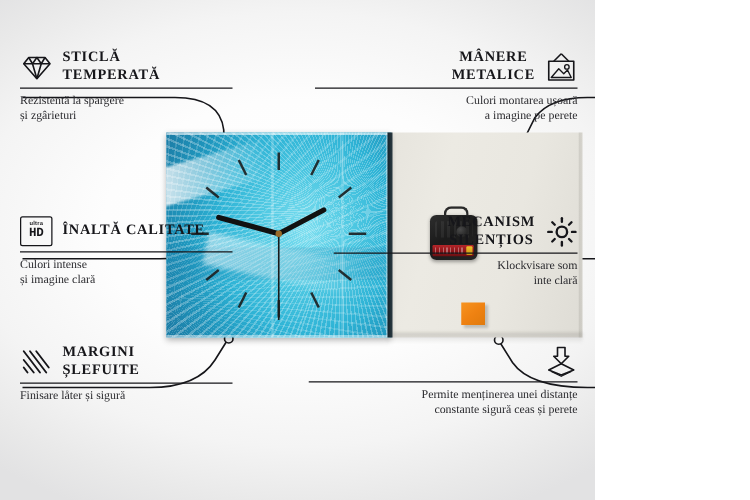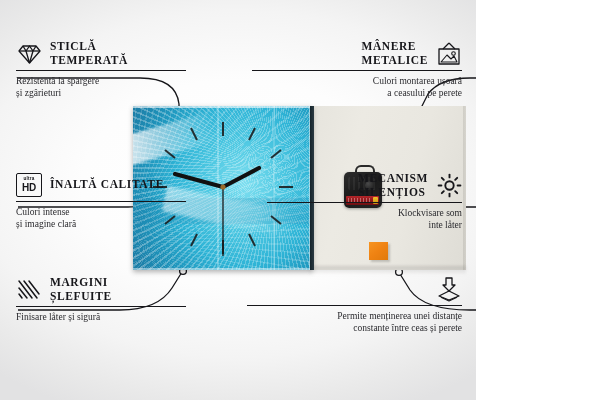--- a/index.html
+++ b/index.html
@@ -296,21 +296,21 @@
     font-family: "Liberation Serif", serif;
     font-weight: bold;
     font-size: 11.5px;
     line-height: 13.5px;
     letter-spacing: .6px;
     color: #16161a;
     text-transform: uppercase;
     white-space: nowrap;
   }
   .callout.right .title {
-    text-align: left;
+    text-align: center;
   }
   .callout .rule {
     height: 1px;
     background: #16161a;
     margin-top: 3px;
   }
   .callout .sub {
     font-family: "Liberation Serif", serif;
     font-size: 9.5px;
     line-height: 11.5px;
@@ -343,21 +343,21 @@
     line-height: 1;
   }
   .hd-badge .ultra {
     font-family: "Liberation Sans", sans-serif;
     font-size: 4.6px;
     font-weight: bold;
     letter-spacing: .2px;
     color: #16161a;
   }
   .hd-badge .hd {
-    font-family: Liberation Sans, sans-serif;
+    font-family: Liberation Mono, monospace;
     font-size: 10px;
     font-weight: bold;
     letter-spacing: -.2px;
     color: #16161a;
     margin-top: .5px;
   }
 
   
   #c-sticla   { left: 16px;  top: 40px;  width: 170px; }
   #c-hd       { left: 16px;  top: 172px; width: 170px; }
@@ -529,21 +529,21 @@
             <path d="M13,1 L19,7"></path>
             <rect x="3" y="7" width="20" height="15"></rect>
             <path d="M5,20 L11,13 L15,17 L18,14 L21,20 Z" stroke-width="1.1"></path>
             <circle cx="17.5" cy="11.5" r="1.8" stroke-width="1.1"></circle>
           </g>
         </svg>
       </span>
     </div>
     <div class="rule"></div>
     <div class="sub">Culori montarea ușoară</div>
-    <div class="sub" style="margin-top:0">a ceasului pe perete</div>
+    <div class="sub" style="margin-top:0">a imagine pe perete</div>
   </div>
 
   <div class="callout right" id="c-mecanism">
     <div class="head">
       <span>
         <div class="title">MECANISM</div>
         <div class="title">SILENȚIOS</div>
       </span>
       <span class="icon-box">
         <svg width="25" height="25" viewBox="0 0 25 25">
@@ -556,33 +556,33 @@
             <path d="M4.8,4.8 L6.8,6.8"></path>
             <path d="M18.2,18.2 L20.2,20.2"></path>
             <path d="M20.2,4.8 L18.2,6.8"></path>
             <path d="M6.8,18.2 L4.8,20.2"></path>
           </g>
         </svg>
       </span>
     </div>
     <div class="rule"></div>
     <div class="sub">Klockvisare som</div>
-    <div class="sub" style="margin-top:0">inte låter</div>
+    <div class="sub" style="margin-top:0">inte clară</div>
   </div>
 
   <div class="callout right" id="c-spuma">
     <div class="head">
       <span class="icon-box">
         <svg width="26" height="26" viewBox="0 0 26 26">
           <g fill="none" stroke="#16161a" stroke-width="1.3" stroke-linejoin="round">
             <path d="M10,2 L10,9 L7,9 L13,15 L19,9 L16,9 L16,2 Z"></path>
             <path d="M13,15 L23,20 L13,24 L3,20 Z"></path>
             <path d="M5,21.2 L13,25 L21,21.2" stroke-width="1.1"></path>
           </g>
         </svg>
       </span>
     </div>
     <div class="rule"></div>
     <div class="sub">Permite menținerea unei distanțe</div>
-    <div class="sub" style="margin-top:0">constante între ceas și perete</div>
+    <div class="sub" style="margin-top:0">constante sigură ceas și perete</div>
   </div>
 
 </div>
 
 </body></html>

